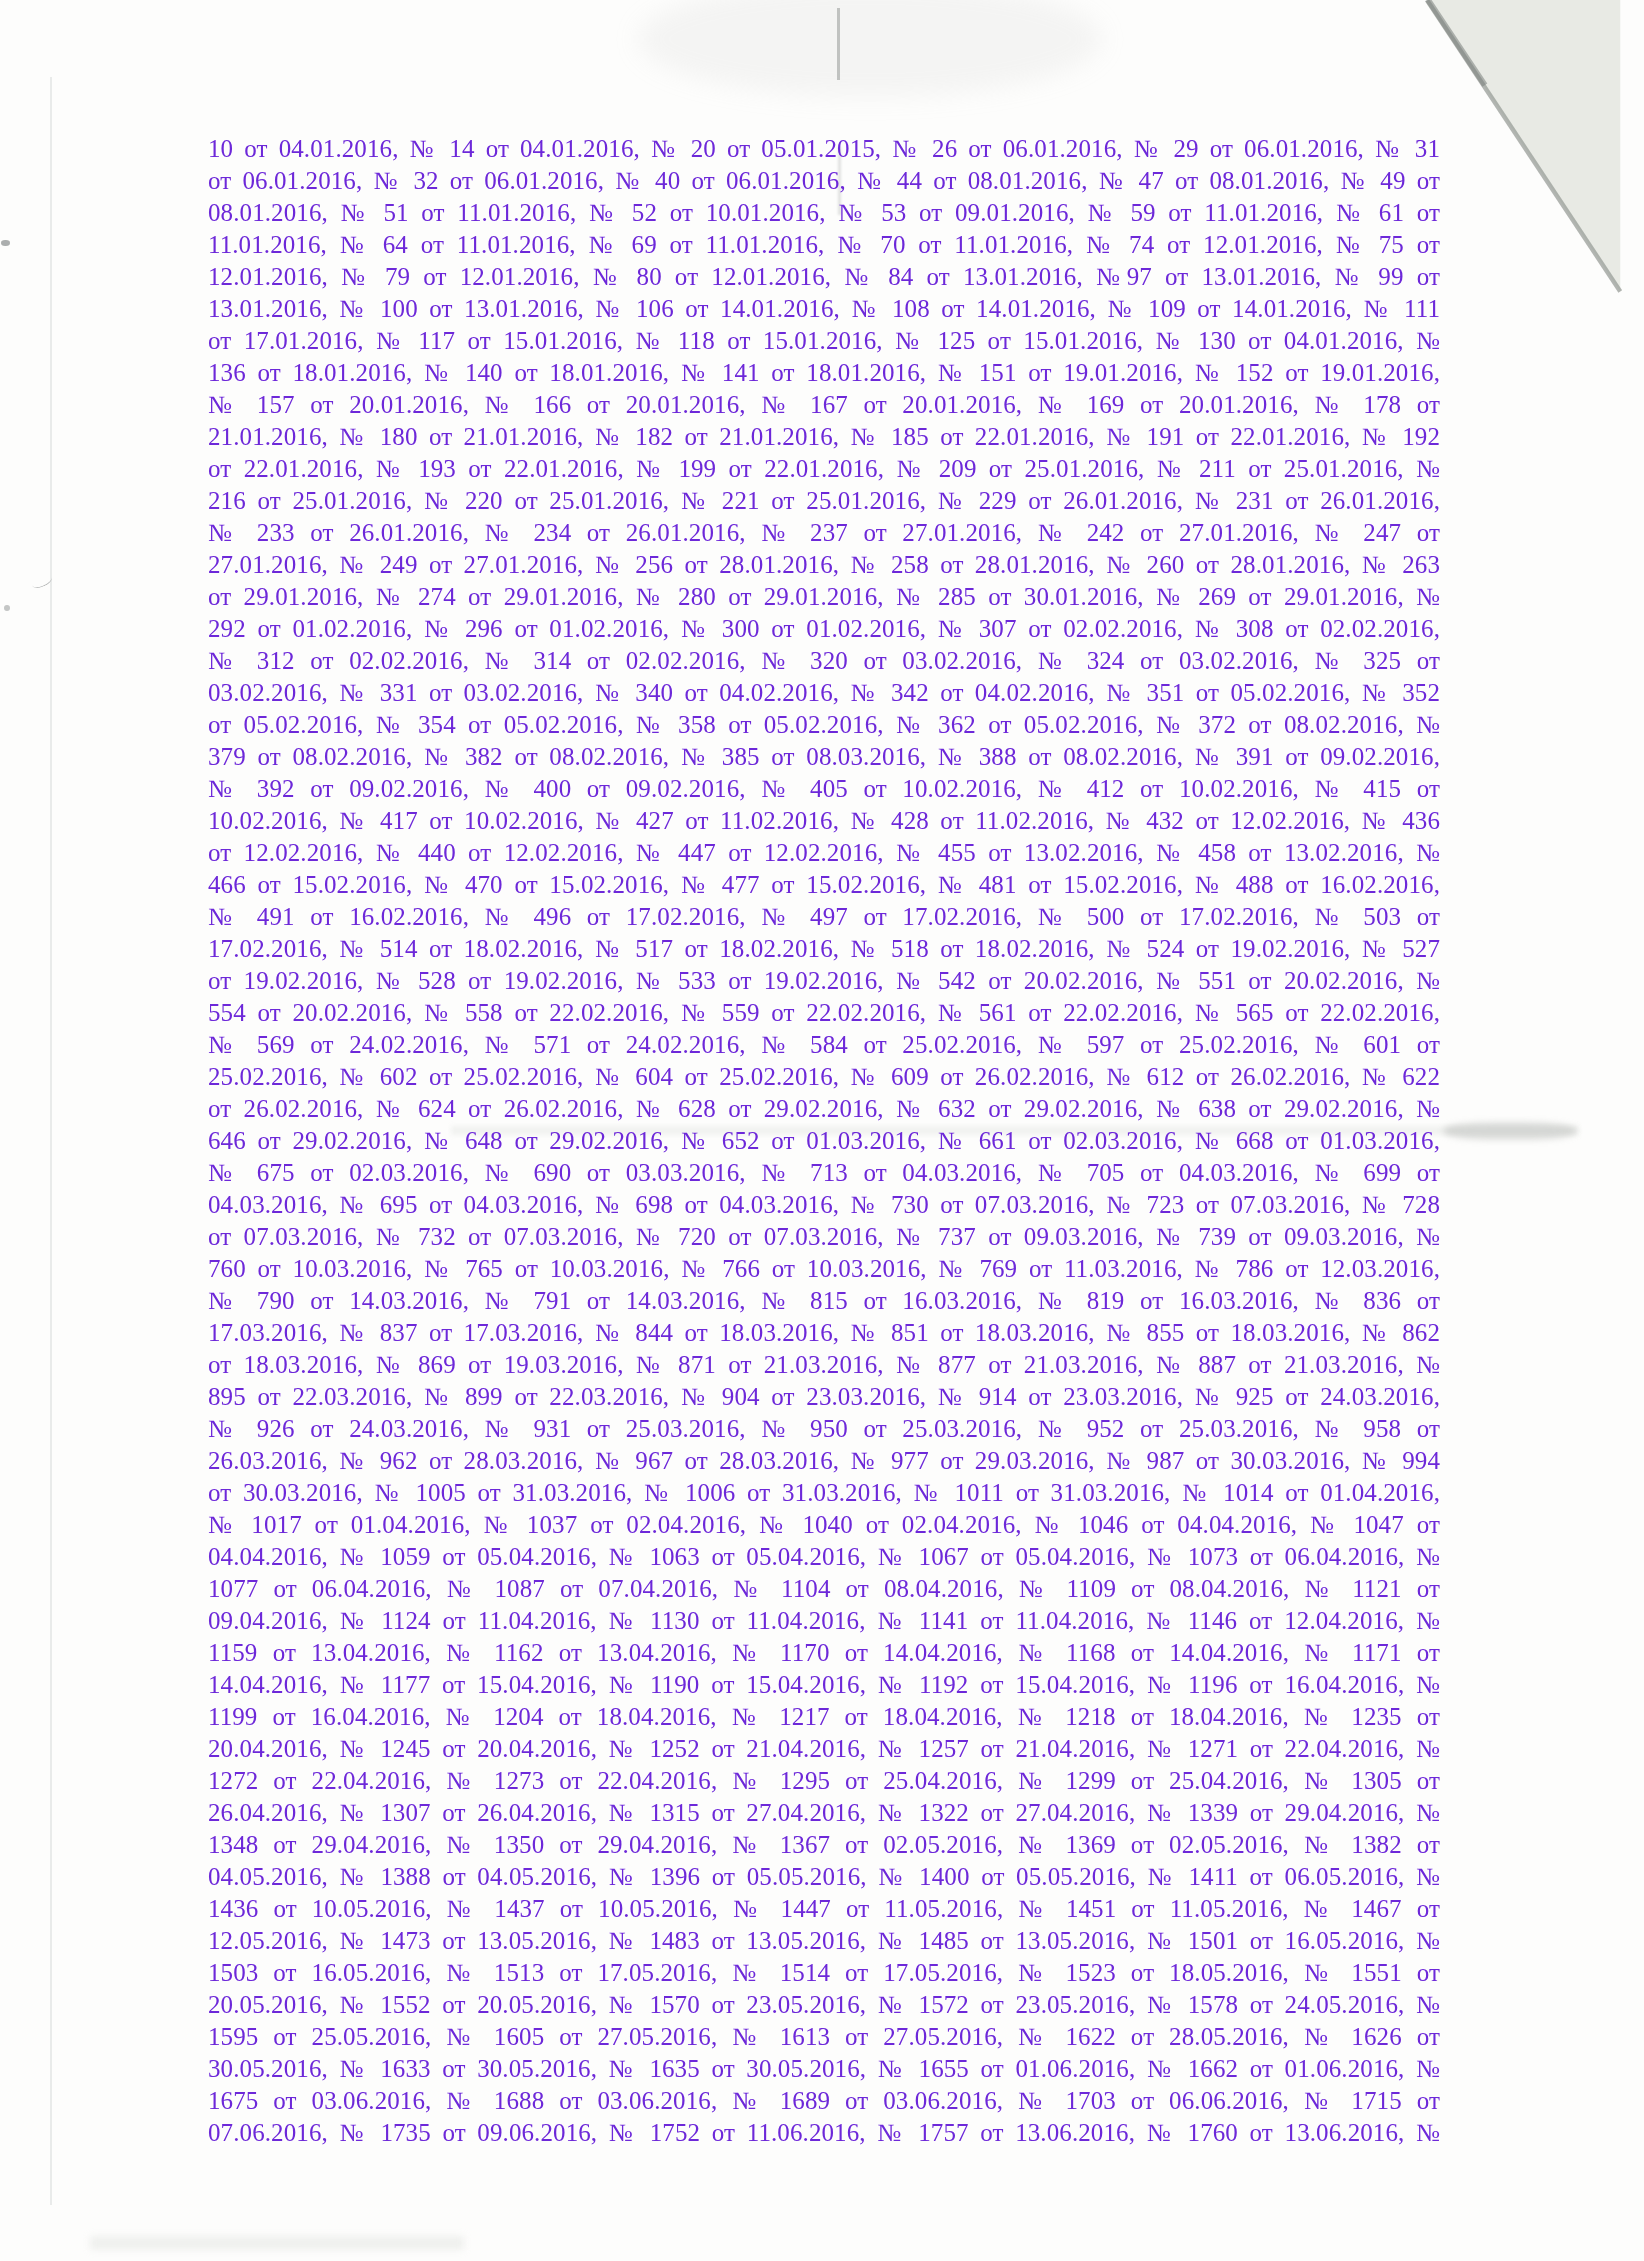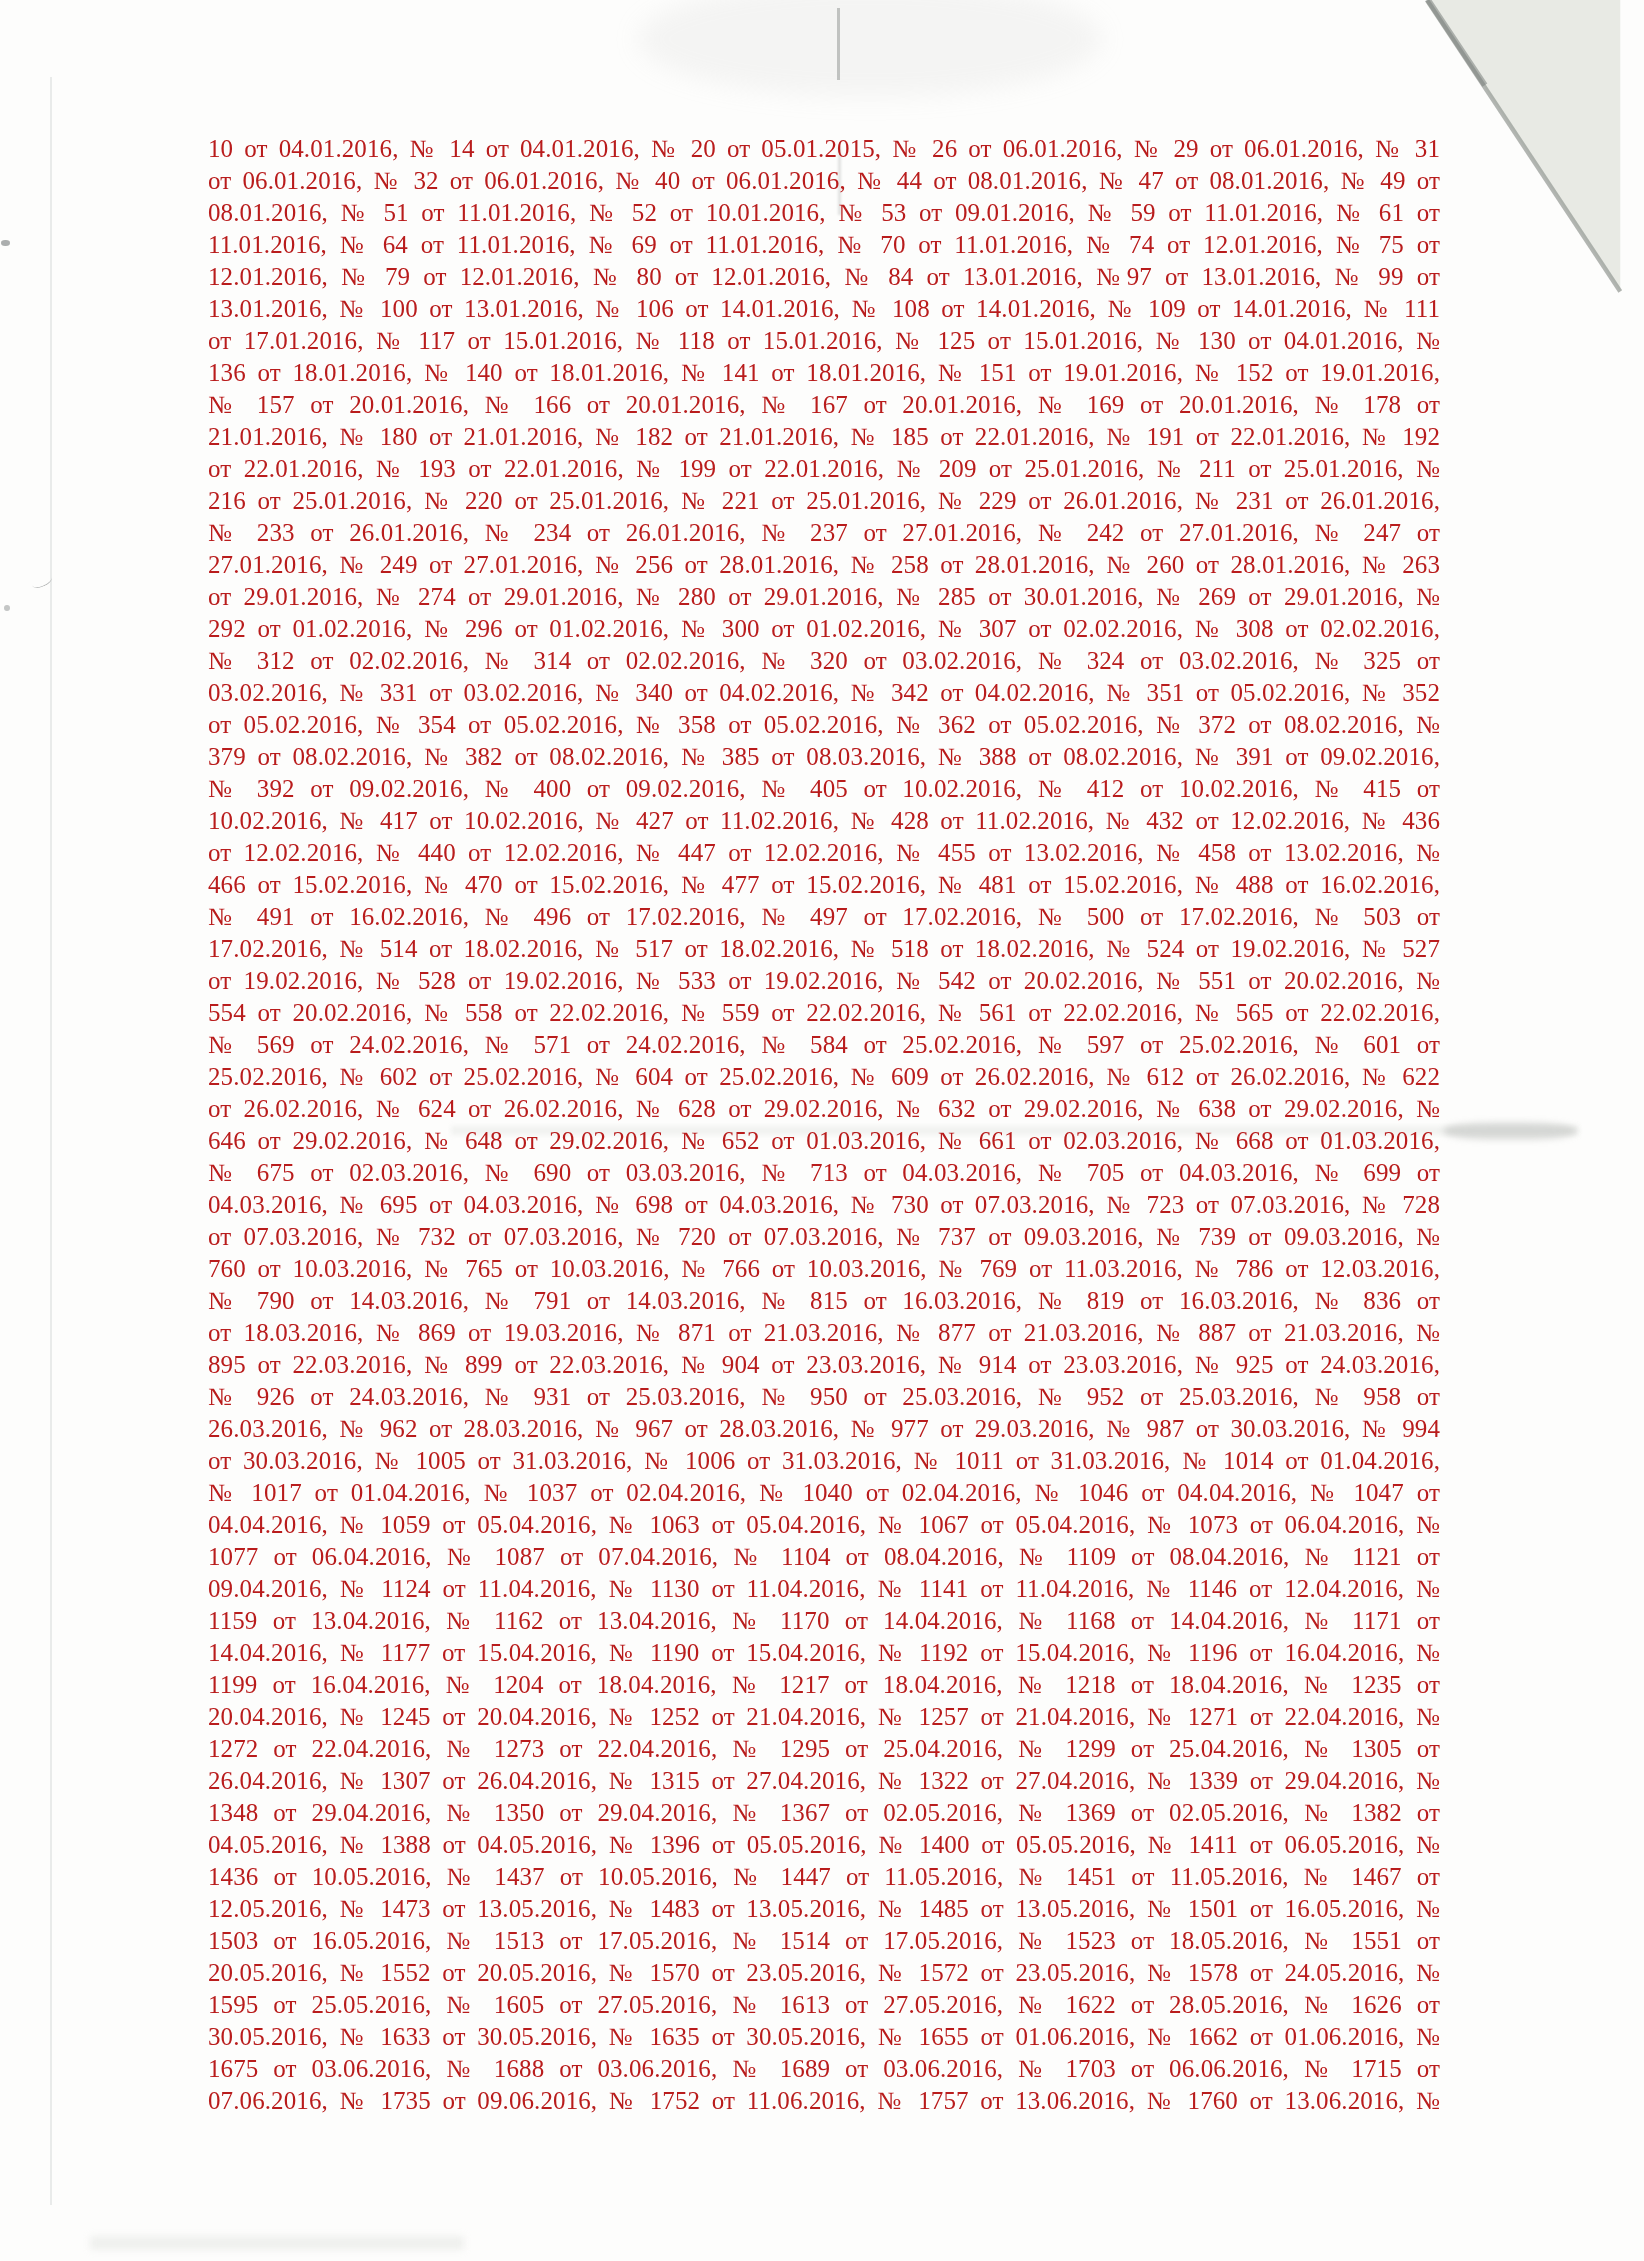--- a/index.html
+++ b/index.html
@@ -14,21 +14,21 @@
     background: #fdfdfc;
     overflow: hidden;
     font-family: "Liberation Serif", "DejaVu Serif", serif;
   }
   
   .text-block {
     position: absolute;
     left: 208px;
     top: 133px;
     width: 1232px;
-    color: #b91c1c;
+    color: #6d28d9;
     font-size: 25px;
     letter-spacing: 0.1px;
   }
   .line {
     height: 32px;
     line-height: 32px;
     text-align: justify;
     text-align-last: justify;
     white-space: nowrap;
     overflow: visible;
@@ -188,20 +188,21 @@
       <div class="line">554 от 20.02.2016, № 558 от 22.02.2016, № 559 от 22.02.2016, № 561 от 22.02.2016, № 565 от 22.02.2016,</div>
       <div class="line">№ 569 от 24.02.2016, № 571 от 24.02.2016, № 584 от 25.02.2016, № 597 от 25.02.2016, № 601 от</div>
       <div class="line">25.02.2016, № 602 от 25.02.2016, № 604 от 25.02.2016, № 609 от 26.02.2016, № 612 от 26.02.2016, № 622</div>
       <div class="line">от 26.02.2016, № 624 от 26.02.2016, № 628 от 29.02.2016, № 632 от 29.02.2016, № 638 от 29.02.2016, №</div>
       <div class="line">646 от 29.02.2016, № 648 от 29.02.2016, № 652 от 01.03.2016, № 661 от 02.03.2016, № 668 от 01.03.2016,</div>
       <div class="line">№ 675 от 02.03.2016, № 690 от 03.03.2016, № 713 от 04.03.2016, № 705 от 04.03.2016, № 699 от</div>
       <div class="line">04.03.2016, № 695 от 04.03.2016, № 698 от 04.03.2016, № 730 от 07.03.2016, № 723 от 07.03.2016, № 728</div>
       <div class="line">от 07.03.2016, № 732 от 07.03.2016, № 720 от 07.03.2016, № 737 от 09.03.2016, № 739 от 09.03.2016, №</div>
       <div class="line">760 от 10.03.2016, № 765 от 10.03.2016, № 766 от 10.03.2016, № 769 от 11.03.2016, № 786 от 12.03.2016,</div>
       <div class="line">№ 790 от 14.03.2016, № 791 от 14.03.2016, № 815 от 16.03.2016, № 819 от 16.03.2016, № 836 от</div>
+      <div class="line">17.03.2016, № 837 от 17.03.2016, № 844 от 18.03.2016, № 851 от 18.03.2016, № 855 от 18.03.2016, № 862</div>
       <div class="line">от 18.03.2016, № 869 от 19.03.2016, № 871 от 21.03.2016, № 877 от 21.03.2016, № 887 от 21.03.2016, №</div>
       <div class="line">895 от 22.03.2016, № 899 от 22.03.2016, № 904 от 23.03.2016, № 914 от 23.03.2016, № 925 от 24.03.2016,</div>
       <div class="line">№ 926 от 24.03.2016, № 931 от 25.03.2016, № 950 от 25.03.2016, № 952 от 25.03.2016, № 958 от</div>
       <div class="line">26.03.2016, № 962 от 28.03.2016, № 967 от 28.03.2016, № 977 от 29.03.2016, № 987 от 30.03.2016, № 994</div>
       <div class="line">от 30.03.2016, № 1005 от 31.03.2016, № 1006 от 31.03.2016, № 1011 от 31.03.2016, № 1014 от 01.04.2016,</div>
       <div class="line">№ 1017 от 01.04.2016, № 1037 от 02.04.2016, № 1040 от 02.04.2016, № 1046 от 04.04.2016, № 1047 от</div>
       <div class="line">04.04.2016, № 1059 от 05.04.2016, № 1063 от 05.04.2016, № 1067 от 05.04.2016, № 1073 от 06.04.2016, №</div>
       <div class="line">1077 от 06.04.2016, № 1087 от 07.04.2016, № 1104 от 08.04.2016, № 1109 от 08.04.2016, № 1121 от</div>
       <div class="line">09.04.2016, № 1124 от 11.04.2016, № 1130 от 11.04.2016, № 1141 от 11.04.2016, № 1146 от 12.04.2016, №</div>
       <div class="line">1159 от 13.04.2016, № 1162 от 13.04.2016, № 1170 от 14.04.2016, № 1168 от 14.04.2016, № 1171 от</div>

